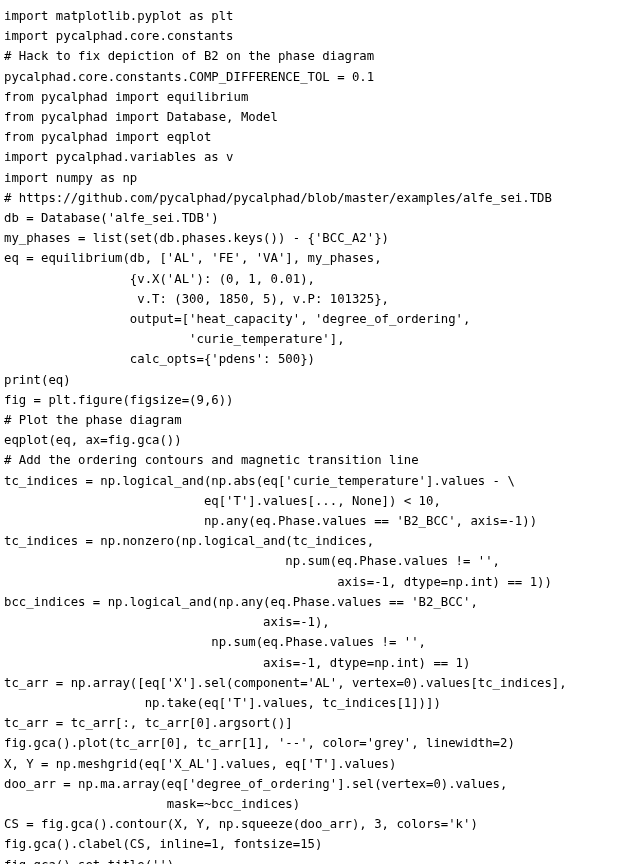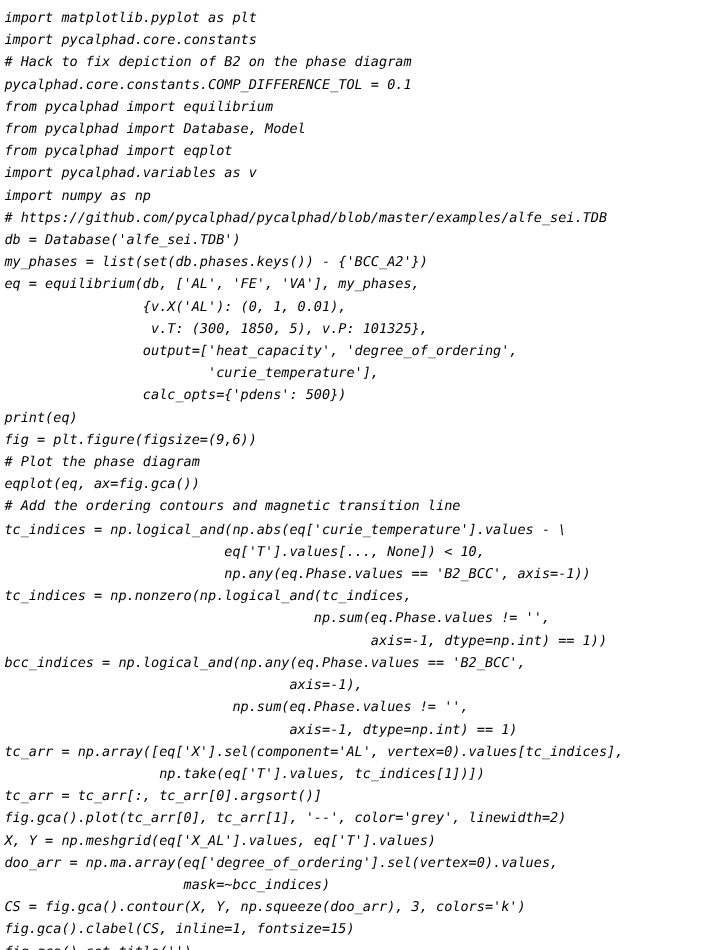--- a/index.html
+++ b/index.html
@@ -18,22 +18,20 @@
     font-family: "DejaVu Sans Mono", monospace;
     font-size: 12.3px;
     line-height: 20.2px;
     color: #000000;
     white-space: pre;
     letter-spacing: 0px;
   }
   .code-line {
     white-space: pre;
     min-height: 20.2px;
-    font-style: italic;
   }
   .comment {
-    font-style: italic;
   }
 </style>
 </head>
 <body>
 
 <div id="code-listing"><div class="code-line">import matplotlib.pyplot as plt</div><div class="code-line">import pycalphad.core.constants</div><div class="code-line comment"># Hack to fix depiction of B2 on the phase diagram</div><div class="code-line">pycalphad.core.constants.COMP_DIFFERENCE_TOL = 0.1</div><div class="code-line">from pycalphad import equilibrium</div><div class="code-line">from pycalphad import Database, Model</div><div class="code-line">from pycalphad import eqplot</div><div class="code-line">import pycalphad.variables as v</div><div class="code-line">import numpy as np</div><div class="code-line comment"># https://github.com/pycalphad/pycalphad/blob/master/examples/alfe_sei.TDB</div><div class="code-line">db = Database('alfe_sei.TDB')</div><div class="code-line">my_phases = list(set(db.phases.keys()) - {'BCC_A2'})</div><div class="code-line">eq = equilibrium(db, ['AL', 'FE', 'VA'], my_phases,</div><div class="code-line">                 {v.X('AL'): (0, 1, 0.01),</div><div class="code-line">                  v.T: (300, 1850, 5), v.P: 101325},</div><div class="code-line">                 output=['heat_capacity', 'degree_of_ordering',</div><div class="code-line">                         'curie_temperature'],</div><div class="code-line">                 calc_opts={'pdens': 500})</div><div class="code-line">print(eq)</div><div class="code-line">fig = plt.figure(figsize=(9,6))</div><div class="code-line comment"># Plot the phase diagram</div><div class="code-line">eqplot(eq, ax=fig.gca())</div><div class="code-line comment"># Add the ordering contours and magnetic transition line</div><div class="code-line">tc_indices = np.logical_and(np.abs(eq['curie_temperature'].values - \</div><div class="code-line">                           eq['T'].values[..., None]) &lt; 10,</div><div class="code-line">                           np.any(eq.Phase.values == 'B2_BCC', axis=-1))</div><div class="code-line">tc_indices = np.nonzero(np.logical_and(tc_indices,</div><div class="code-line">                                      np.sum(eq.Phase.values != '',</div><div class="code-line">                                             axis=-1, dtype=np.int) == 1))</div><div class="code-line">bcc_indices = np.logical_and(np.any(eq.Phase.values == 'B2_BCC',</div><div class="code-line">                                   axis=-1),</div><div class="code-line">                            np.sum(eq.Phase.values != '',</div><div class="code-line">                                   axis=-1, dtype=np.int) == 1)</div><div class="code-line">tc_arr = np.array([eq['X'].sel(component='AL', vertex=0).values[tc_indices],</div><div class="code-line">                   np.take(eq['T'].values, tc_indices[1])])</div><div class="code-line">tc_arr = tc_arr[:, tc_arr[0].argsort()]</div><div class="code-line">fig.gca().plot(tc_arr[0], tc_arr[1], '--', color='grey', linewidth=2)</div><div class="code-line">X, Y = np.meshgrid(eq['X_AL'].values, eq['T'].values)</div><div class="code-line">doo_arr = np.ma.array(eq['degree_of_ordering'].sel(vertex=0).values,</div><div class="code-line">                      mask=~bcc_indices)</div><div class="code-line">CS = fig.gca().contour(X, Y, np.squeeze(doo_arr), 3, colors='k')</div><div class="code-line">fig.gca().clabel(CS, inline=1, fontsize=15)</div><div class="code-line">fig.gca().set_title('')</div></div>
 
 </body></html>

